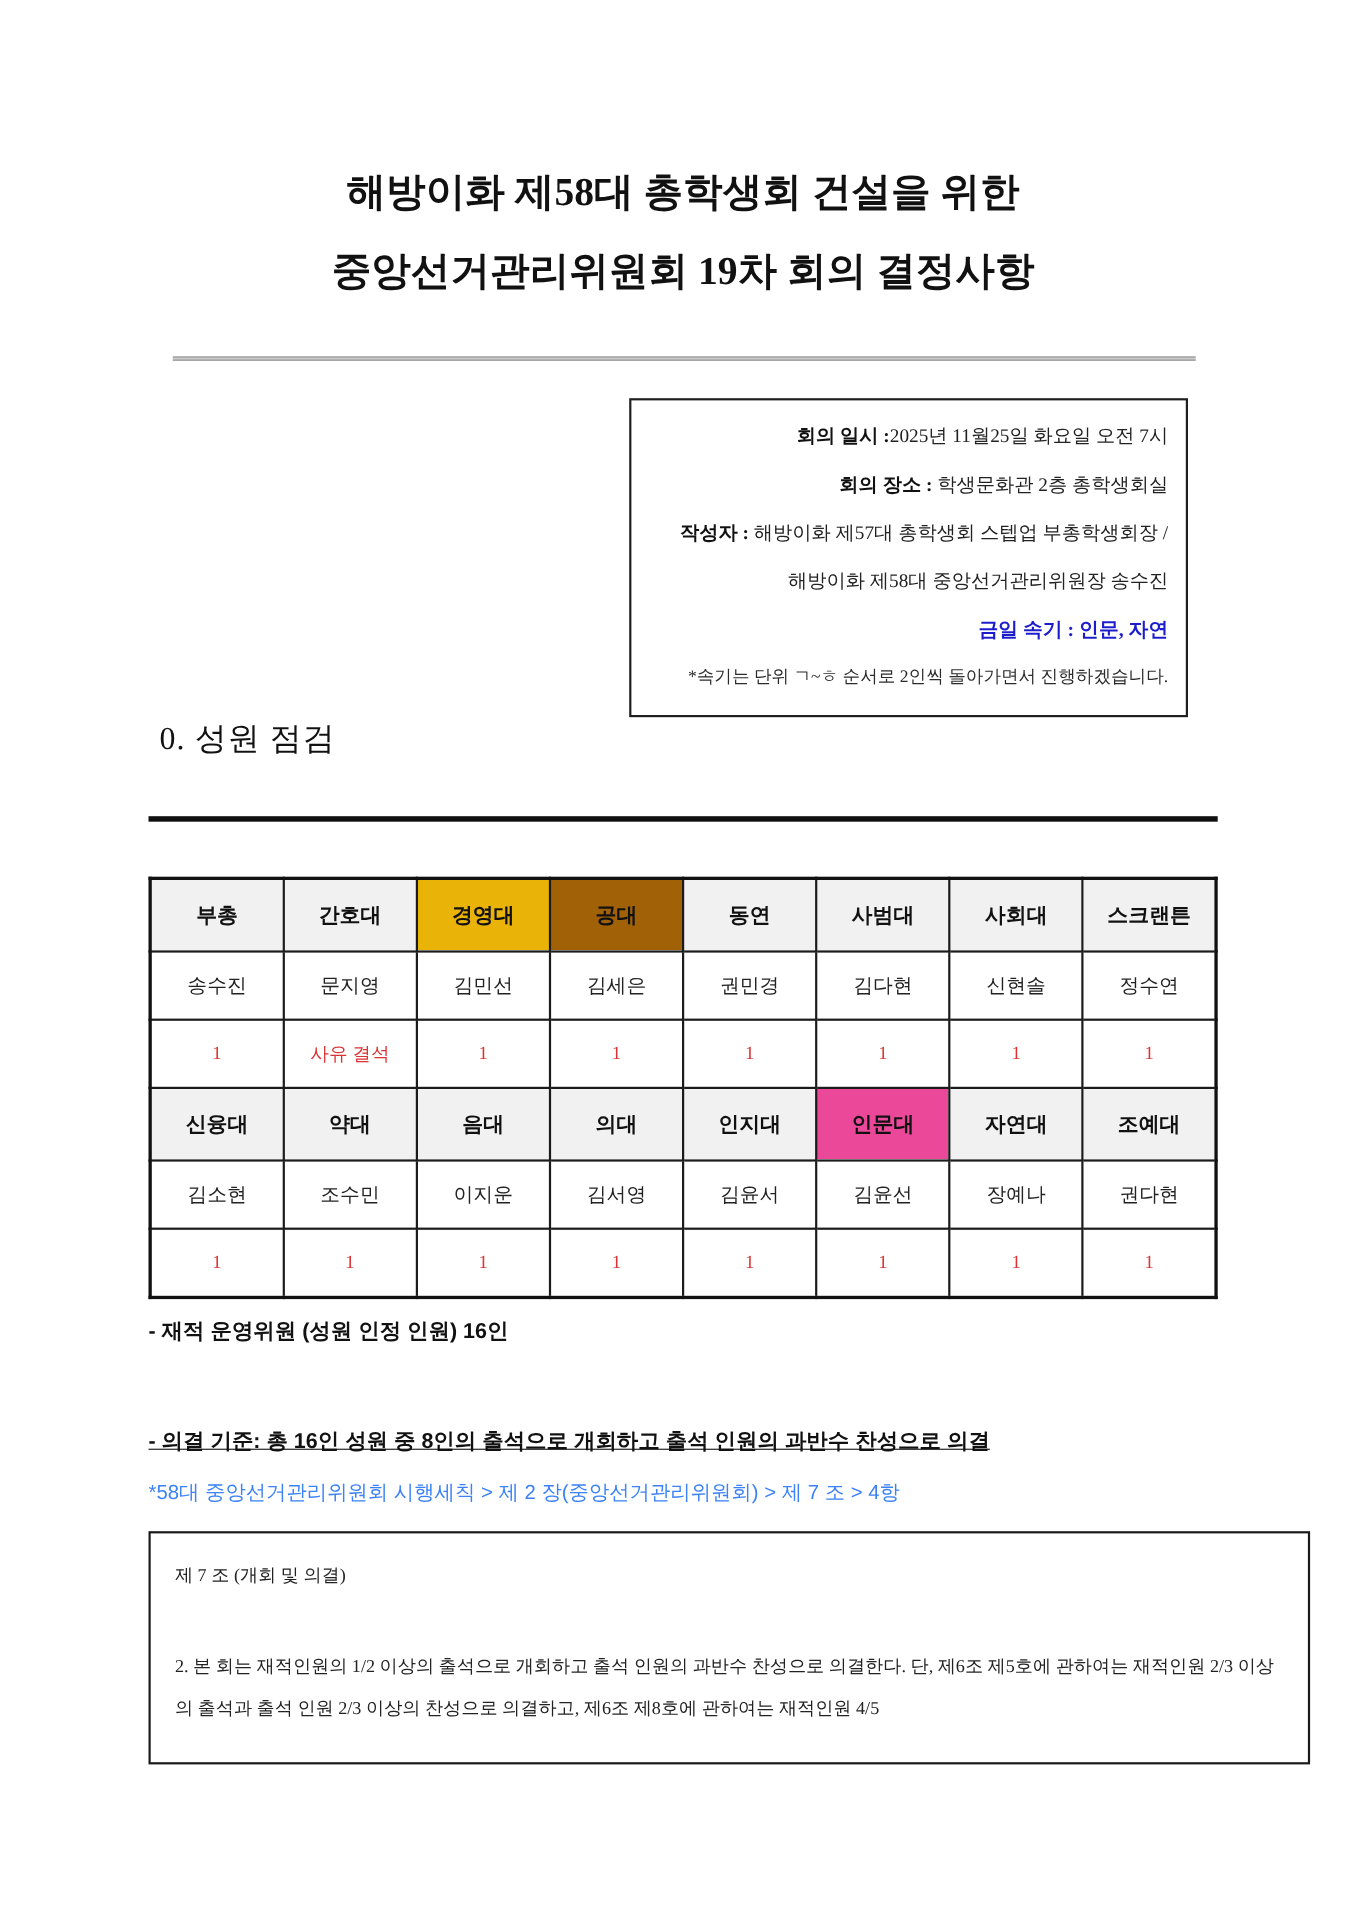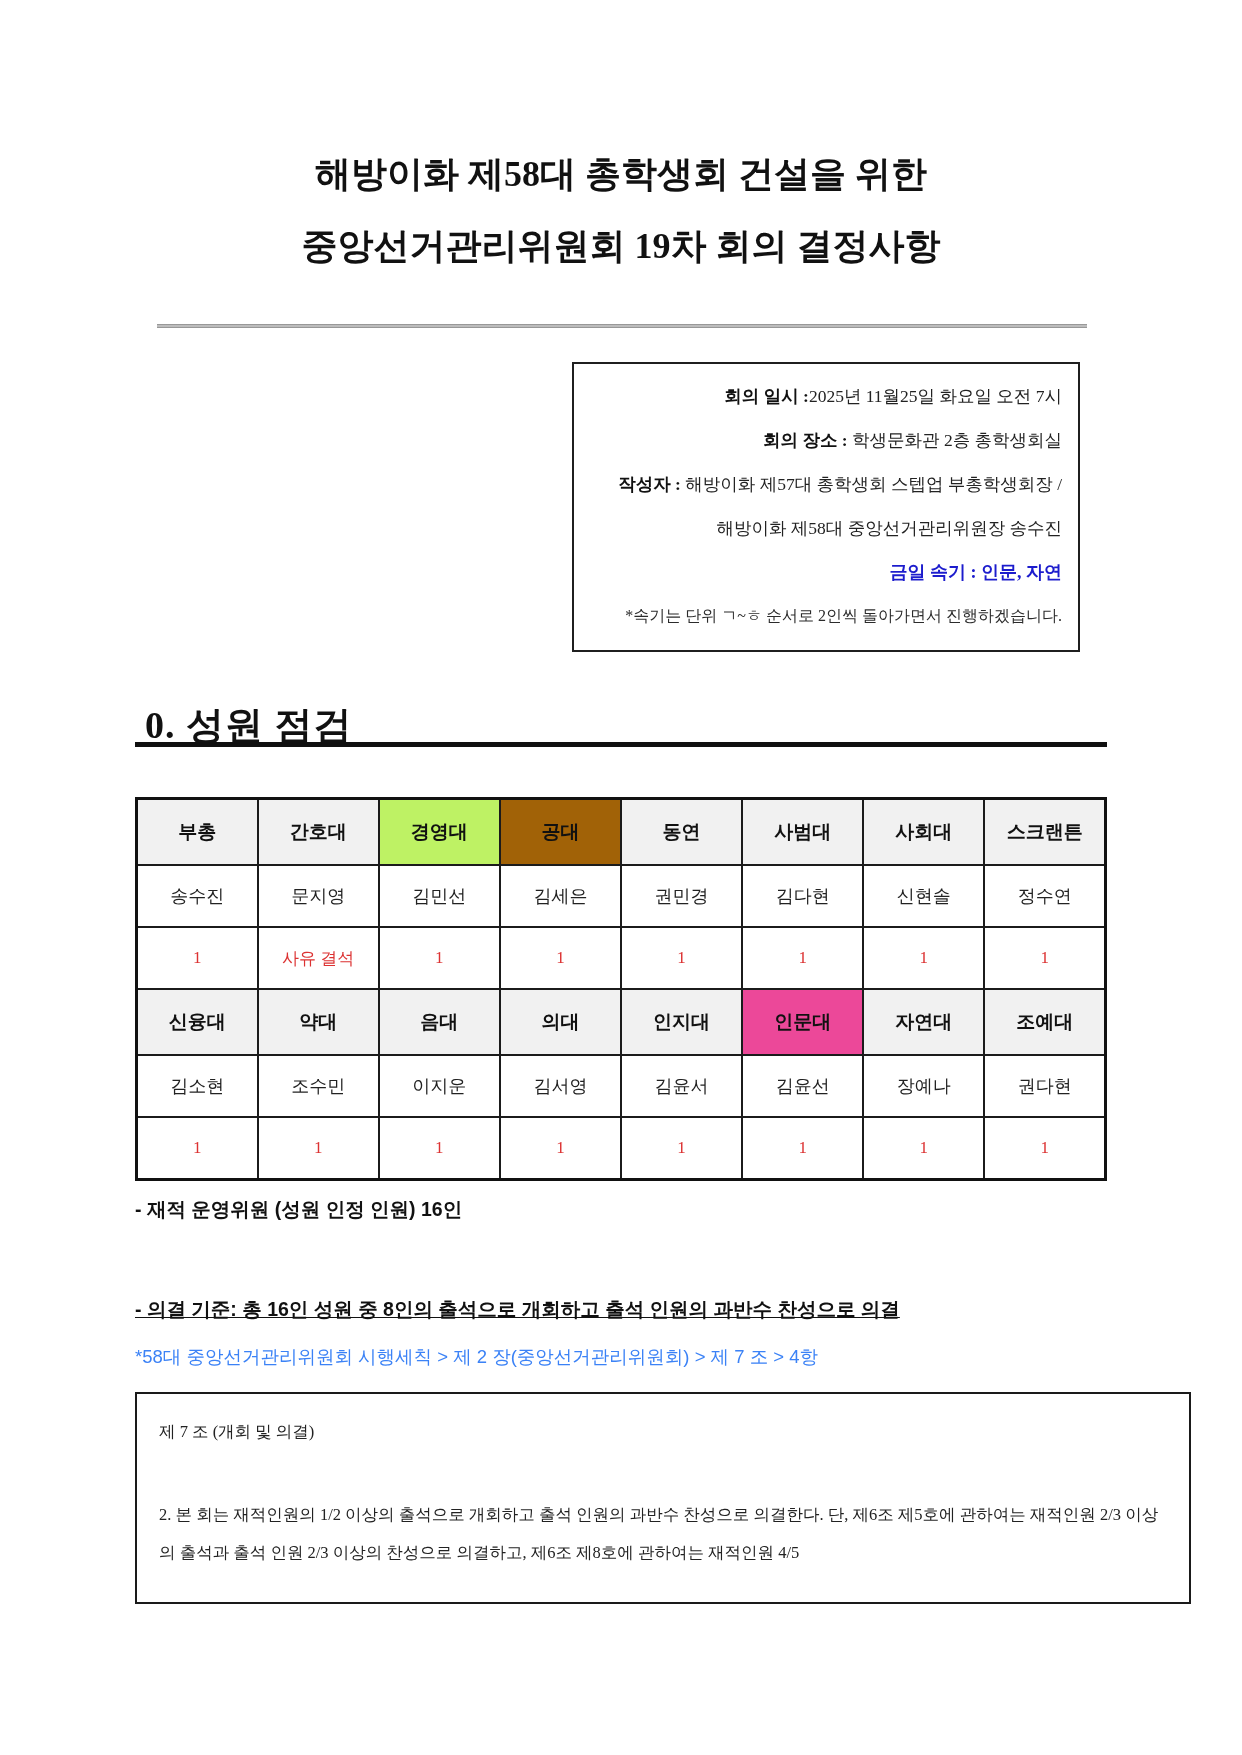--- a/index.html
+++ b/index.html
@@ -31,21 +31,21 @@
     text-align:right;
     font-size:17.5px;line-height:44px;
     color:#222;
   }
   .info-box .lbl{font-weight:bold;color:#111;}
   .info-line-highlight{font-weight:bold;font-size:18px;}
   .info-line-note{font-size:16px;color:#2b2b2b;}
   
   .section-heading{
     position:absolute;top:652px;left:145px;
-    font-size:38px;font-weight:700;color:#111;letter-spacing:1px;margin-top:48px;
+    font-size:29px;font-weight:400;color:#111;letter-spacing:1px;
   }
   .section-rule{
     position:absolute;top:742px;left:135px;width:972px;height:5px;
     background:#101010;
   }
   
   .att-table{
     position:absolute;top:797px;left:135px;width:972px;
     border-collapse:collapse;table-layout:fixed;
     border:3px solid #111;
@@ -106,21 +106,21 @@
   </div>
 
   <div class="section-heading">0. 성원 점검</div>
   <div class="section-rule"></div>
 
   <table class="att-table">
     <tbody>
       <tr class="row-head">
         <td style="background: rgb(241, 241, 241);">부총</td>
         <td style="background: rgb(241, 241, 241);">간호대</td>
-        <td style="background: #bef264;">경영대</td>
+        <td style="background: #eab308;">경영대</td>
         <td style="background: #a16207;">공대</td>
         <td style="background: rgb(241, 241, 241);">동연</td>
         <td style="background: rgb(241, 241, 241);">사범대</td>
         <td style="background: rgb(241, 241, 241);">사회대</td>
         <td style="background: rgb(241, 241, 241);">스크랜튼</td>
       </tr>
       <tr class="row-name">
         <td>송수진</td>
         <td>문지영</td>
         <td>김민선</td>

